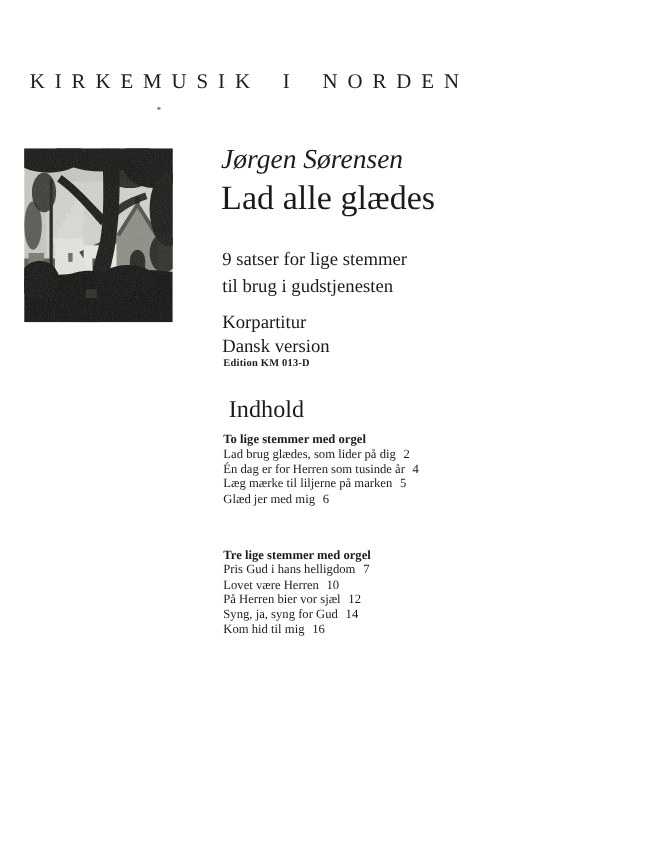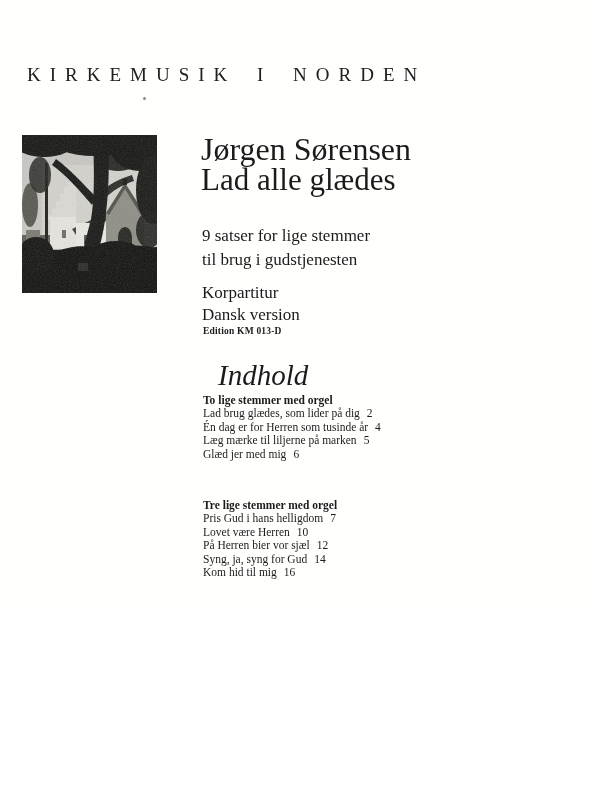--- a/index.html
+++ b/index.html
@@ -7,26 +7,26 @@
     position:relative;width:600px;height:610px;background:#fffffe;
     font-family:"Liberation Serif","DejaVu Serif",serif;color:#1b1b1b;
     overflow:hidden;
   }
   .series{
     position:absolute;left:27px;top:64px;font-size:19px;line-height:1.2;
     letter-spacing:9px;word-spacing:7px;color:#202020;white-space:nowrap;
   }
   .photo{position:absolute;left:22px;top:135px;width:135px;height:158px;}
   .photo svg{display:block;width:135px;height:158px;}
-  .composer{position:absolute;left:201px;top:133px;font-size:32px;line-height:1;}
+  .composer{position:absolute;left:201px;top:133px;font-size:25px;line-height:1;font-style:italic;}
   .worktitle{position:absolute;left:201px;top:164px;font-size:31px;line-height:1;}
   .subtitle{position:absolute;left:202px;top:224px;font-size:17px;line-height:24px;}
   .format{position:absolute;left:202px;top:282px;font-size:17px;line-height:22px;}
   .edition-no{position:absolute;left:203px;top:326px;font-size:9.5px;font-weight:bold;letter-spacing:0.2px;}
-  .indhold{position:absolute;left:218px;top:361px;font-size:29px;line-height:1;font-style:italic;}
+  .indhold{position:absolute;left:208px;top:361px;font-size:22px;line-height:1;}
   .toc{position:absolute;left:203px;font-size:11.5px;line-height:13.4px;}
   .toc-1{top:394px;}
   .toc-2{top:468px;margin-top:31px;}
   .toc-heading{font-weight:bold;}
   .toc-row .pg{margin-left:7px;}
   .publisher{position:absolute;left:203px;top:624px;font-size:24px;line-height:1;}
   .imprint{position:absolute;left:203px;top:656px;font-size:24px;line-height:1;}
   .imprint .country{}
   .imprint .year{margin-left:7px;}
   .speck{position:absolute;background:#8a8a8a;border-radius:50%;}

